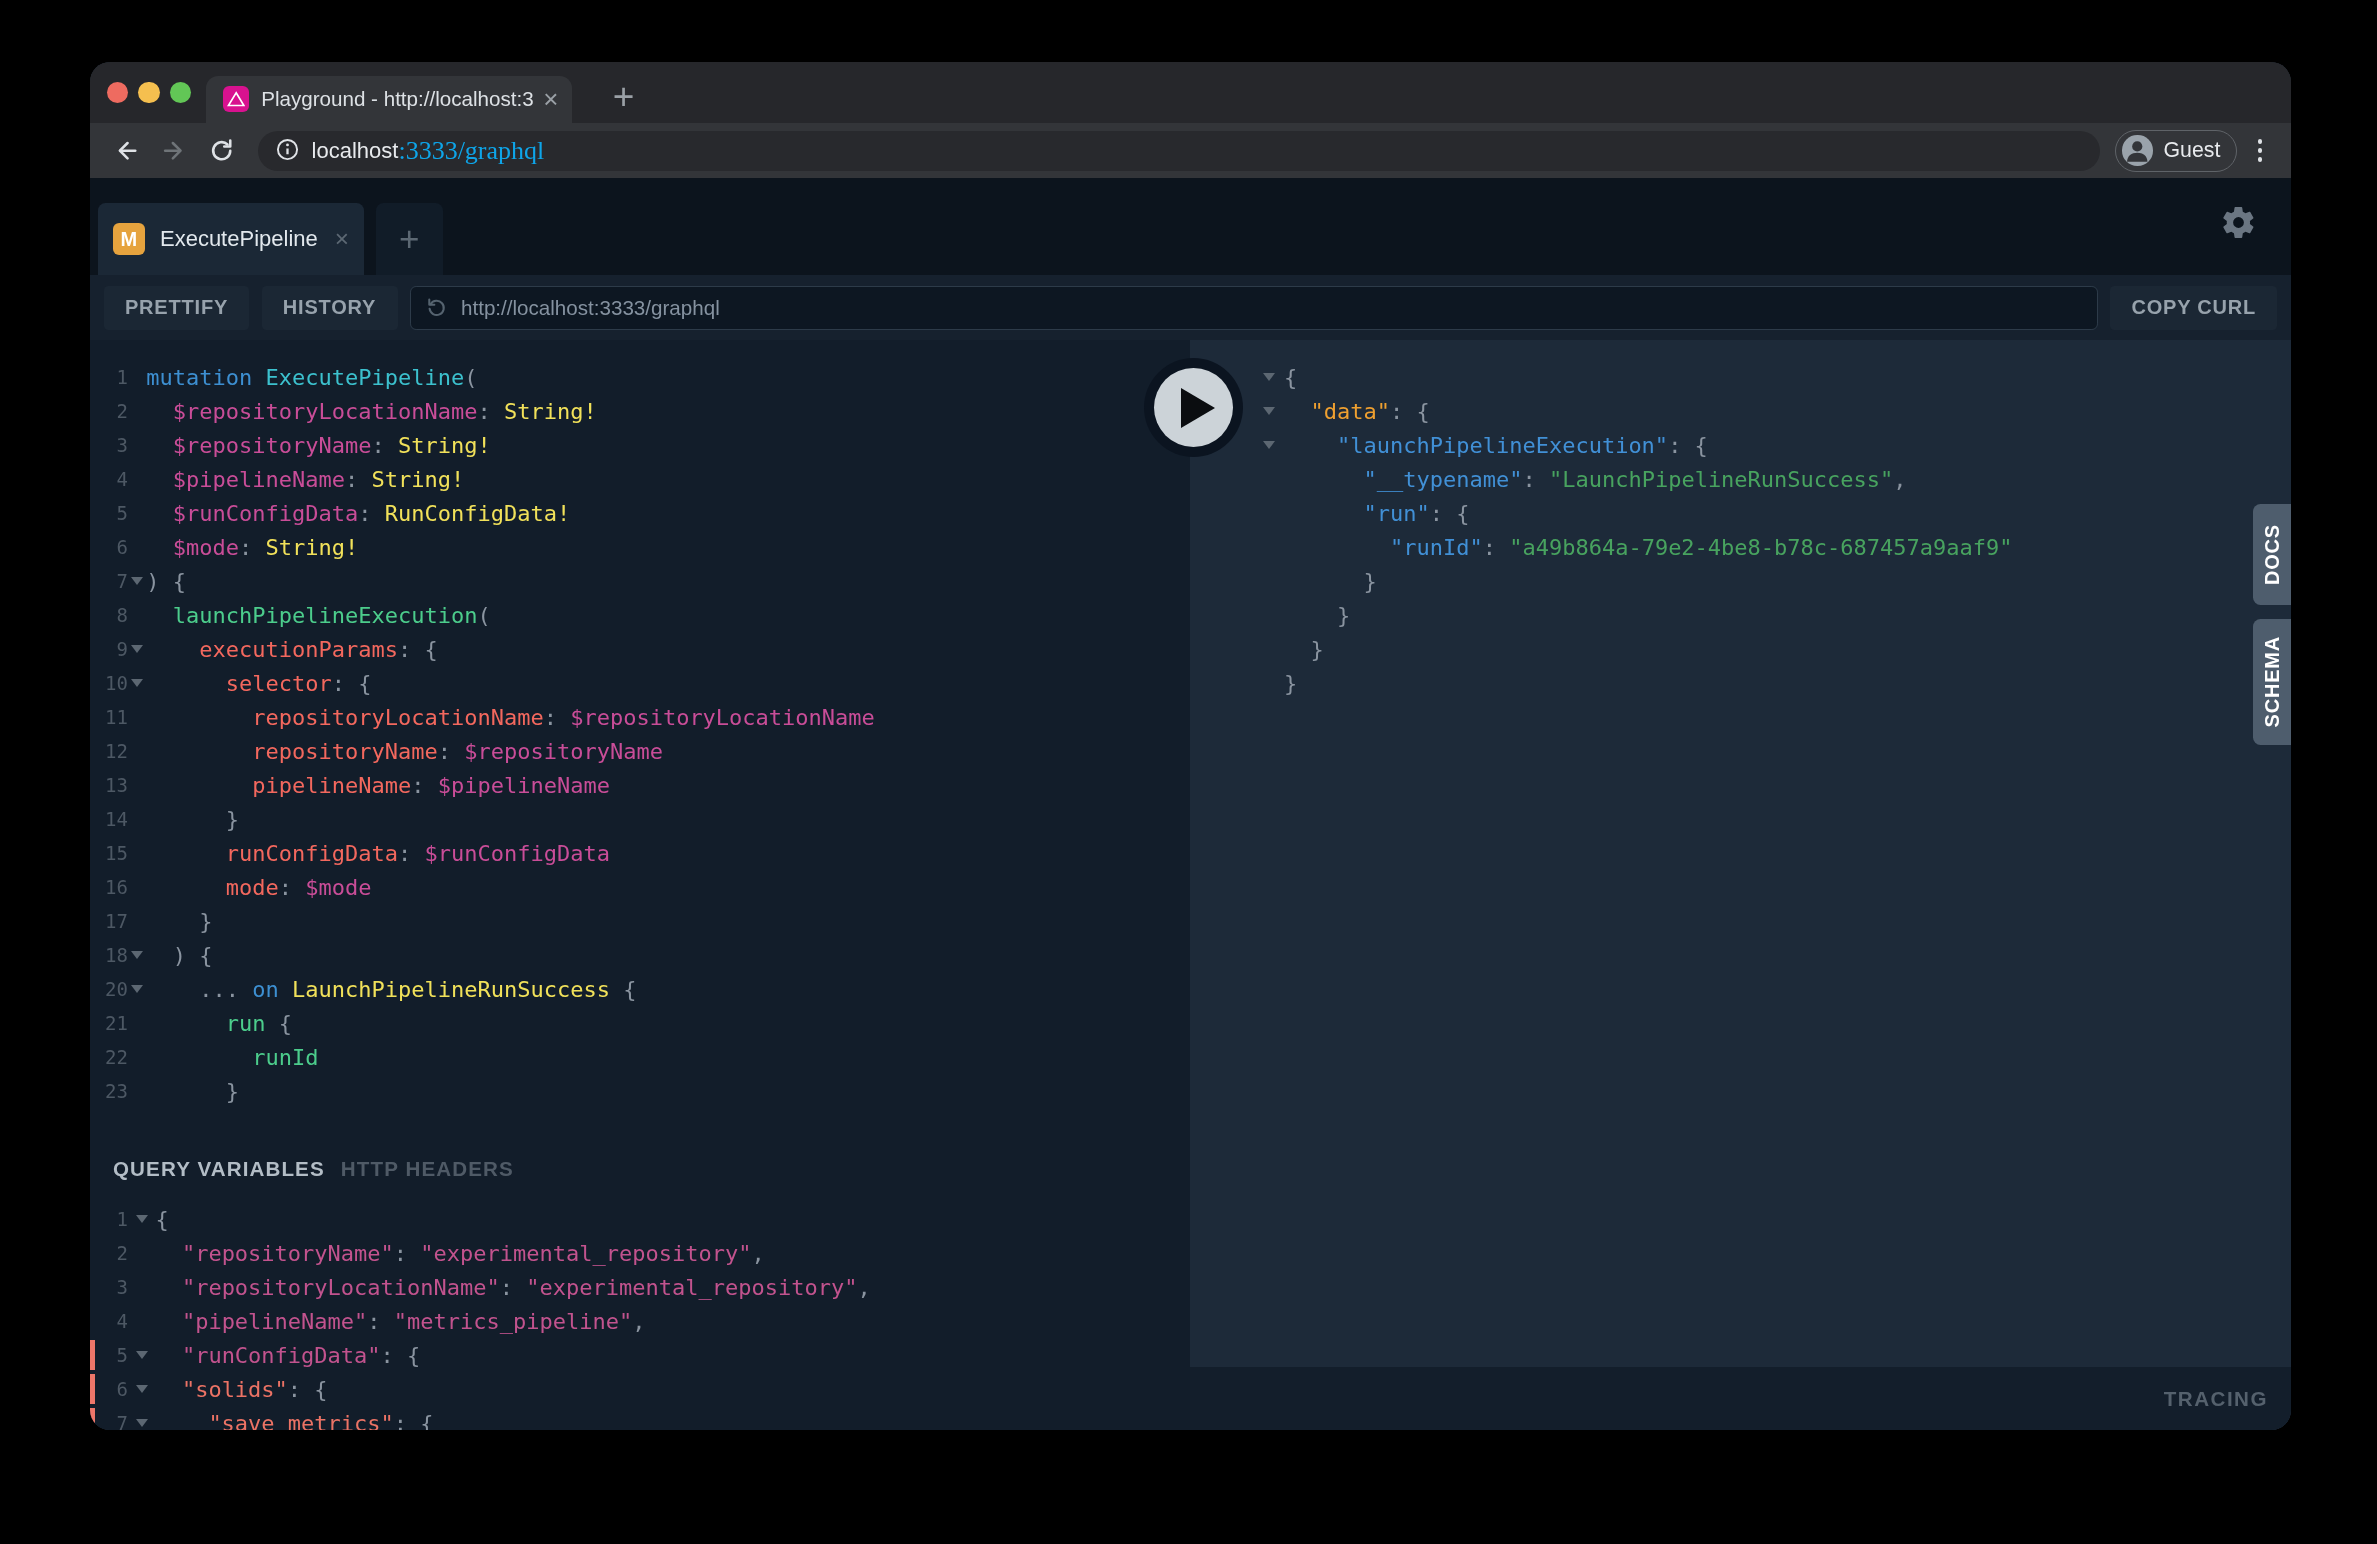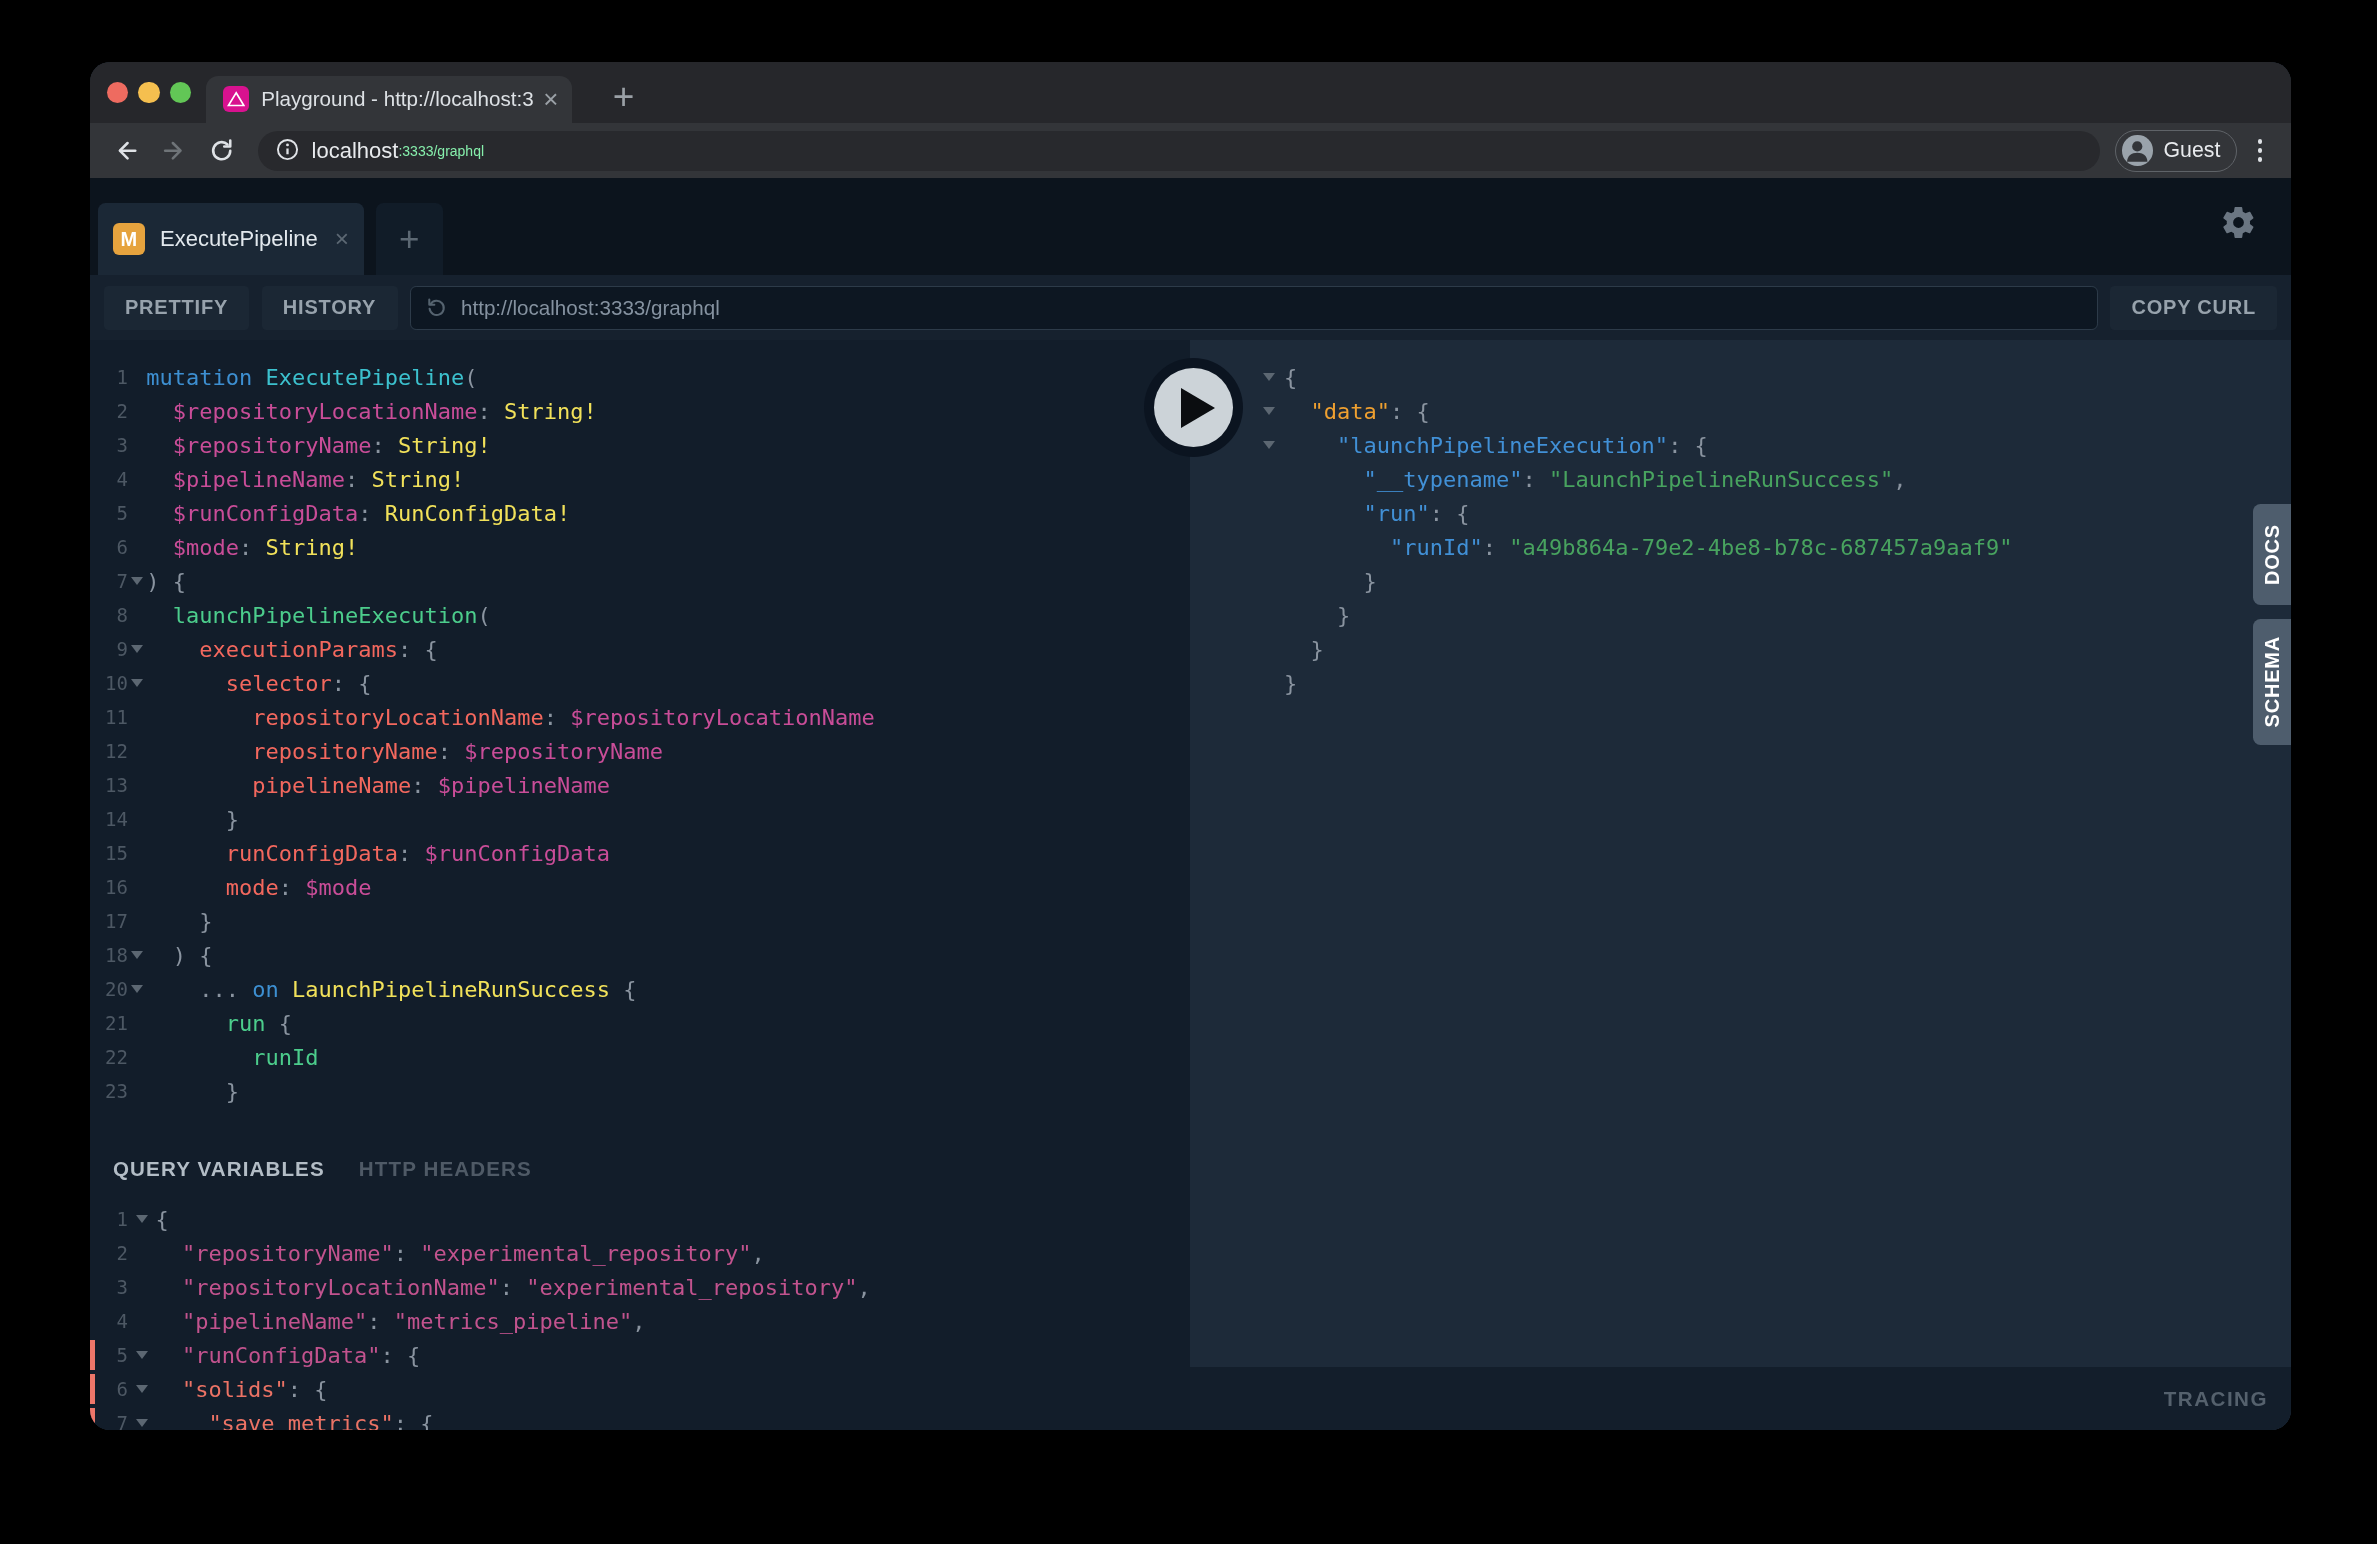--- a/index.html
+++ b/index.html
@@ -26,21 +26,21 @@
     border-radius:12.2px 12.2px 0 0;display:flex;align-items:center;padding:0 13.7px 0 17px;}
   .favicon{width:26px;height:26px;border-radius:6.1px;background:var(--favicon);flex:none;display:flex;align-items:center;justify-content:center;}
   .btab-title{flex:1;margin-left:12.2px;font-size:20.6px;color:#dde1e5;white-space:nowrap;overflow:hidden;}
   .btab-close{color:#9aa0a6;font-size:26px;line-height:1;margin-left:6.1px;flex:none;}
   .newtab{position:absolute;left:509px;top:10.7px;width:49px;height:49px;display:flex;align-items:center;justify-content:center;
     color:#9aa0a6;font-size:37px;font-weight:300;}
   .toolbar{height:55px;background:var(--chrome-toolbar);display:flex;align-items:center;padding:0 21px;flex:none;}
   .navicon{width:30.5px;height:30.5px;margin-right:17px;flex:none;display:flex;align-items:center;justify-content:center;}
   .urlpill{flex:1;height:40px;border-radius:20px;background:var(--pill-bg);display:flex;align-items:center;padding:0 18.3px;margin:0 15.2px 0 4.6px;}
   .url-host{font-size:22px;color:#e8eaed;margin-left:12.2px;}
-  .url-rest{font-size:14px;color:#86efac;}
+  .url-rest{font-size:26px;color:#0ea5e9;font-family:Liberation Serif, serif;}
   .guest{height:42px;border-radius:21.3px;border:1.5px solid #5f6368;display:flex;align-items:center;padding:0 15.2px 0 6.1px;margin-right:13.7px;}
   .avatar{width:30.5px;height:30.5px;border-radius:50%;background:#9aa3ab;display:flex;align-items:center;justify-content:center;}
   .guest-label{color:#e8eaed;font-size:21.3px;margin-left:10.7px;}
   .dots{display:flex;flex-direction:column;gap:4.6px;padding:4.6px 7.6px;}
   .dots span{width:4.6px;height:4.6px;border-radius:50%;background:#dfe2e6;}
   
   .pg-header{height:97px;background:var(--header-bg);position:relative;display:flex;align-items:flex-end;flex:none;}
   .session-tab{margin-left:7.6px;width:266px;height:72px;background:var(--session-tab-bg);border-radius:7.6px 7.6px 0 0;
     display:flex;align-items:center;padding:0 15.2px;}
   .mbadge{width:32px;height:32px;border-radius:6.1px;background:var(--badge);color:#fff;font-weight:bold;font-size:20px;
@@ -55,21 +55,21 @@
   .pgbtn{height:44px;border-radius:4.6px;background:var(--button-bg);display:flex;align-items:center;padding:0 21.3px;
     color:#97a2ac;font-size:20px;font-weight:bold;letter-spacing:0.8px;flex:none;}
   .endpoint{flex:1;height:44px;border-radius:6.1px;background:var(--input-bg);border:0.8px solid #2d3b49;
     display:flex;align-items:center;padding:0 13.7px;gap:12.2px;}
   .endpoint-text{color:#8592a0;font-size:20.6px;}
   
   .main{flex:1;display:flex;position:relative;min-height:0;}
   .left-pane{width:1100px;flex:none;background:var(--editor-bg);display:flex;flex-direction:column;min-width:0;}
   .query-editor{height:797px;overflow:hidden;padding-top:20px;}
   .vars-panel{flex:1;overflow:hidden;}
-  .vars-header{display:flex;gap:34px;padding:20px 0 0 23px;}
+  .vars-header{display:flex;gap:16px;padding:20px 0 0 23px;}
   .vh-active{color:#b3bdc6;font-size:20.6px;font-weight:bold;letter-spacing:1.1px;}
   .vh-inactive{color:#4f5a66;font-size:20.6px;font-weight:bold;letter-spacing:1.1px;}
   .vars-editor{padding-top:21.3px;}
   .right-pane{flex:1;background:var(--result-bg);position:relative;overflow:hidden;}
   .resp-viewer{padding-top:20px;}
   .tracing{position:absolute;left:0;right:0;bottom:0;height:63px;background:var(--footer-bg);
     display:flex;align-items:center;justify-content:flex-end;padding-right:23px;}
   .tracing-label{color:#55616d;font-size:20.6px;font-weight:bold;letter-spacing:1.5px;}
   .sidetab{position:absolute;right:0;width:38px;background:var(--sidetab-bg);border-radius:7.6px 0 0 7.6px;
     display:flex;align-items:center;justify-content:center;}

